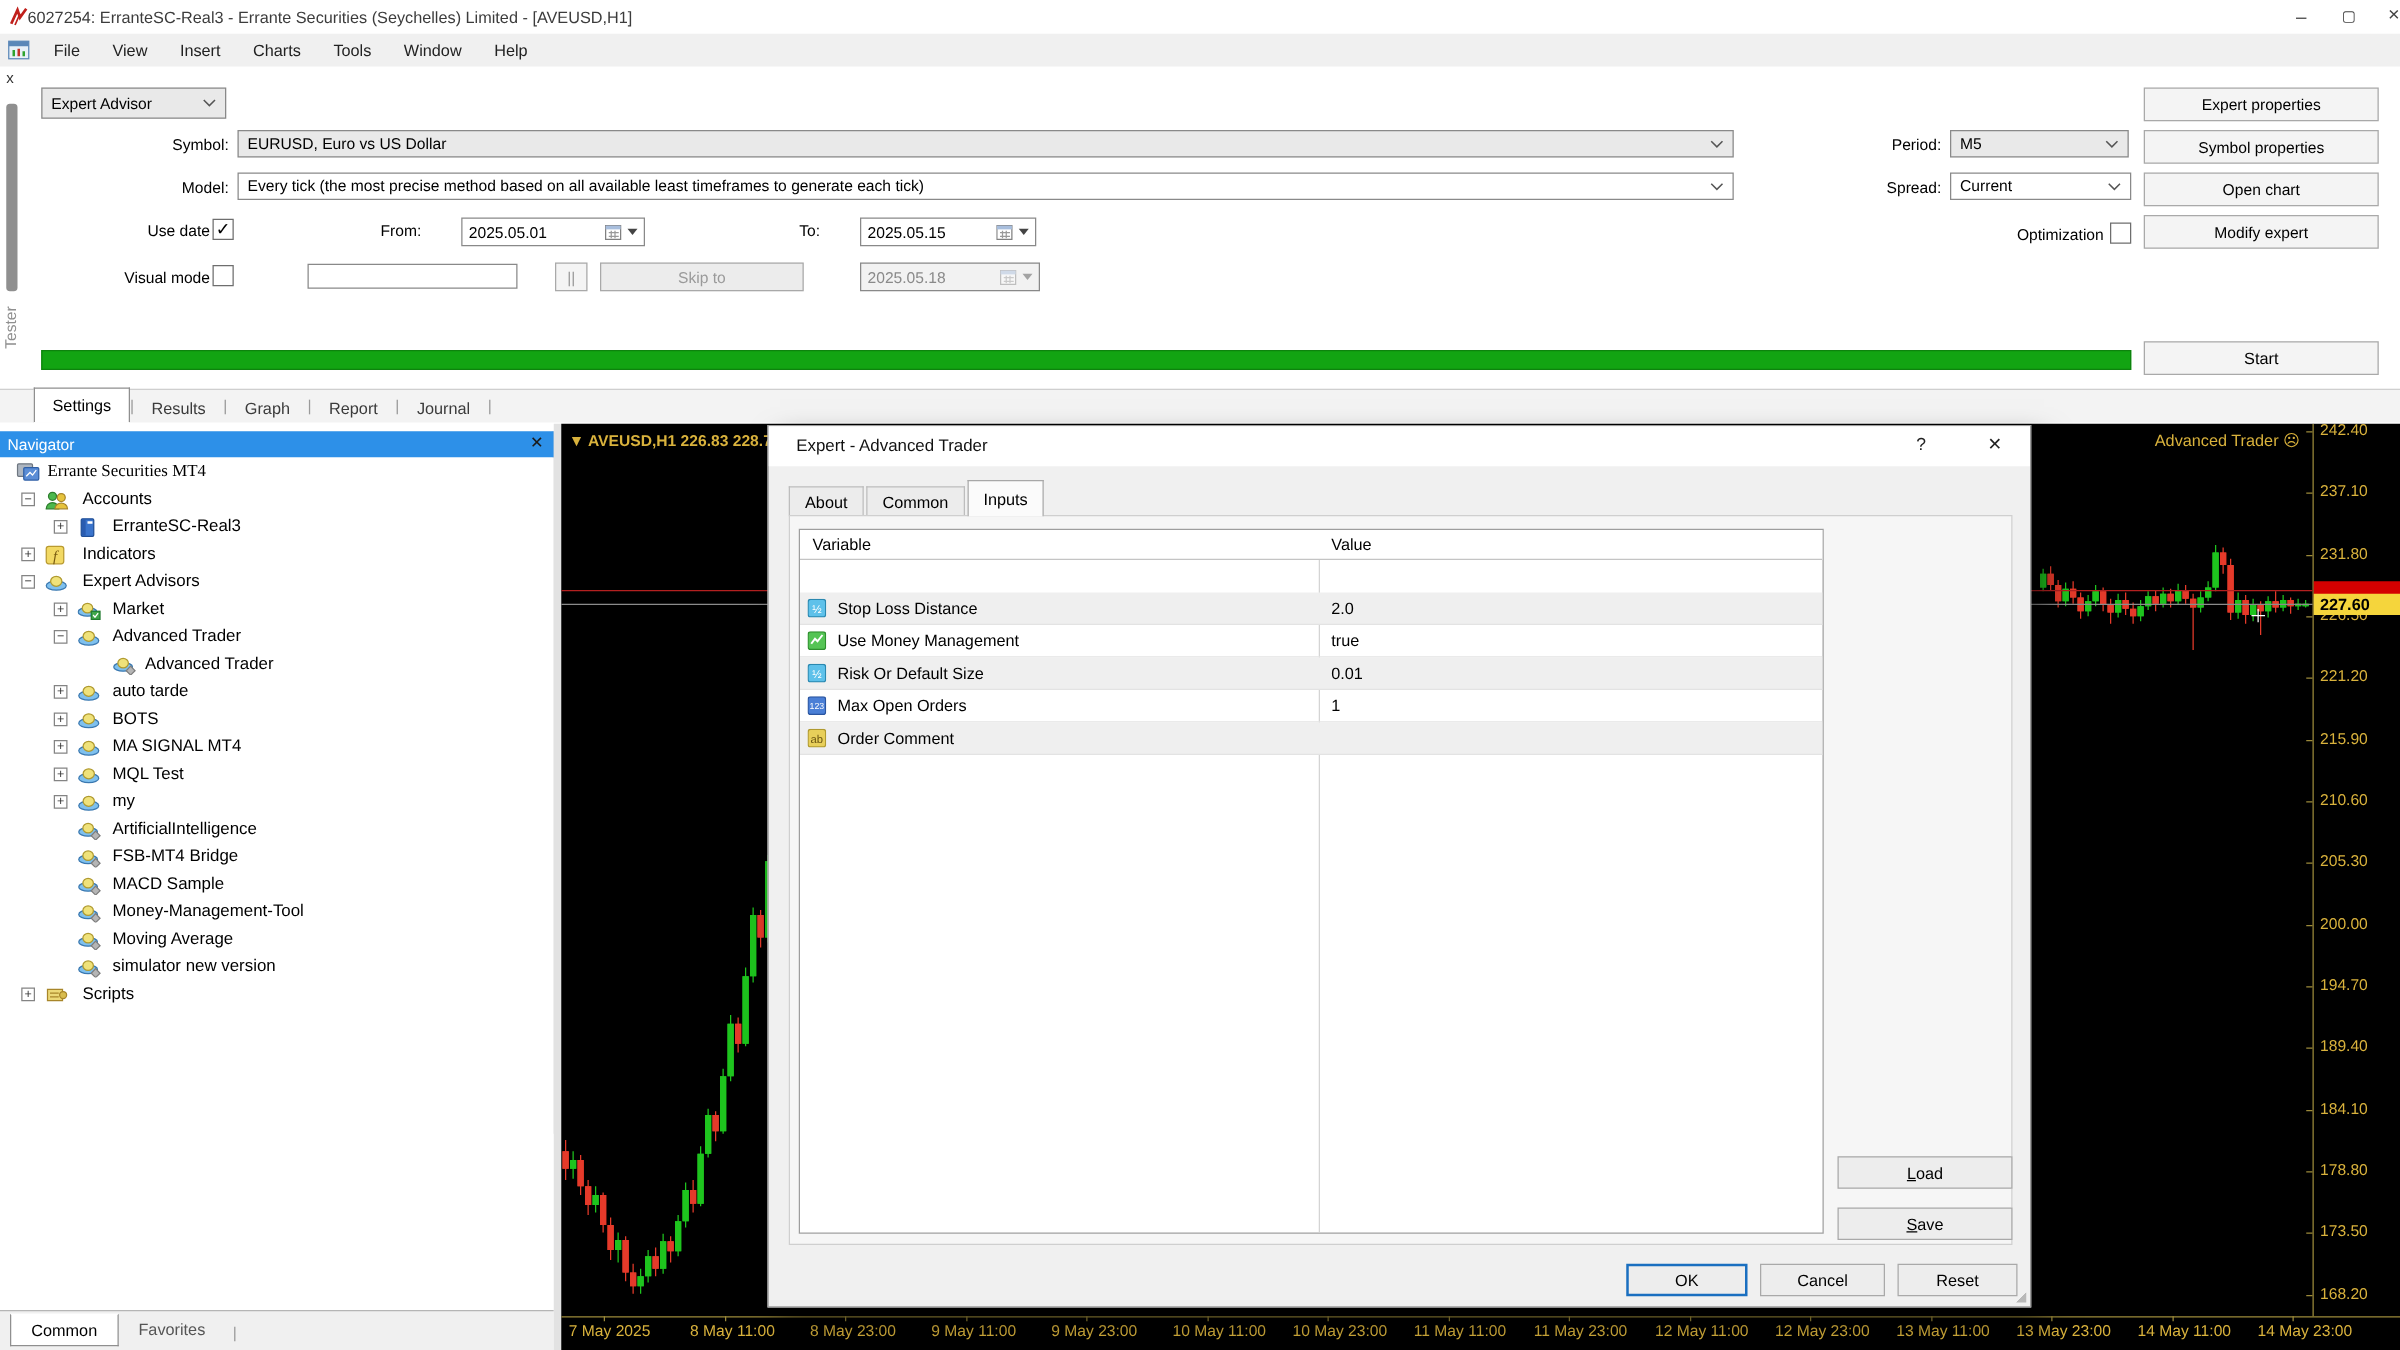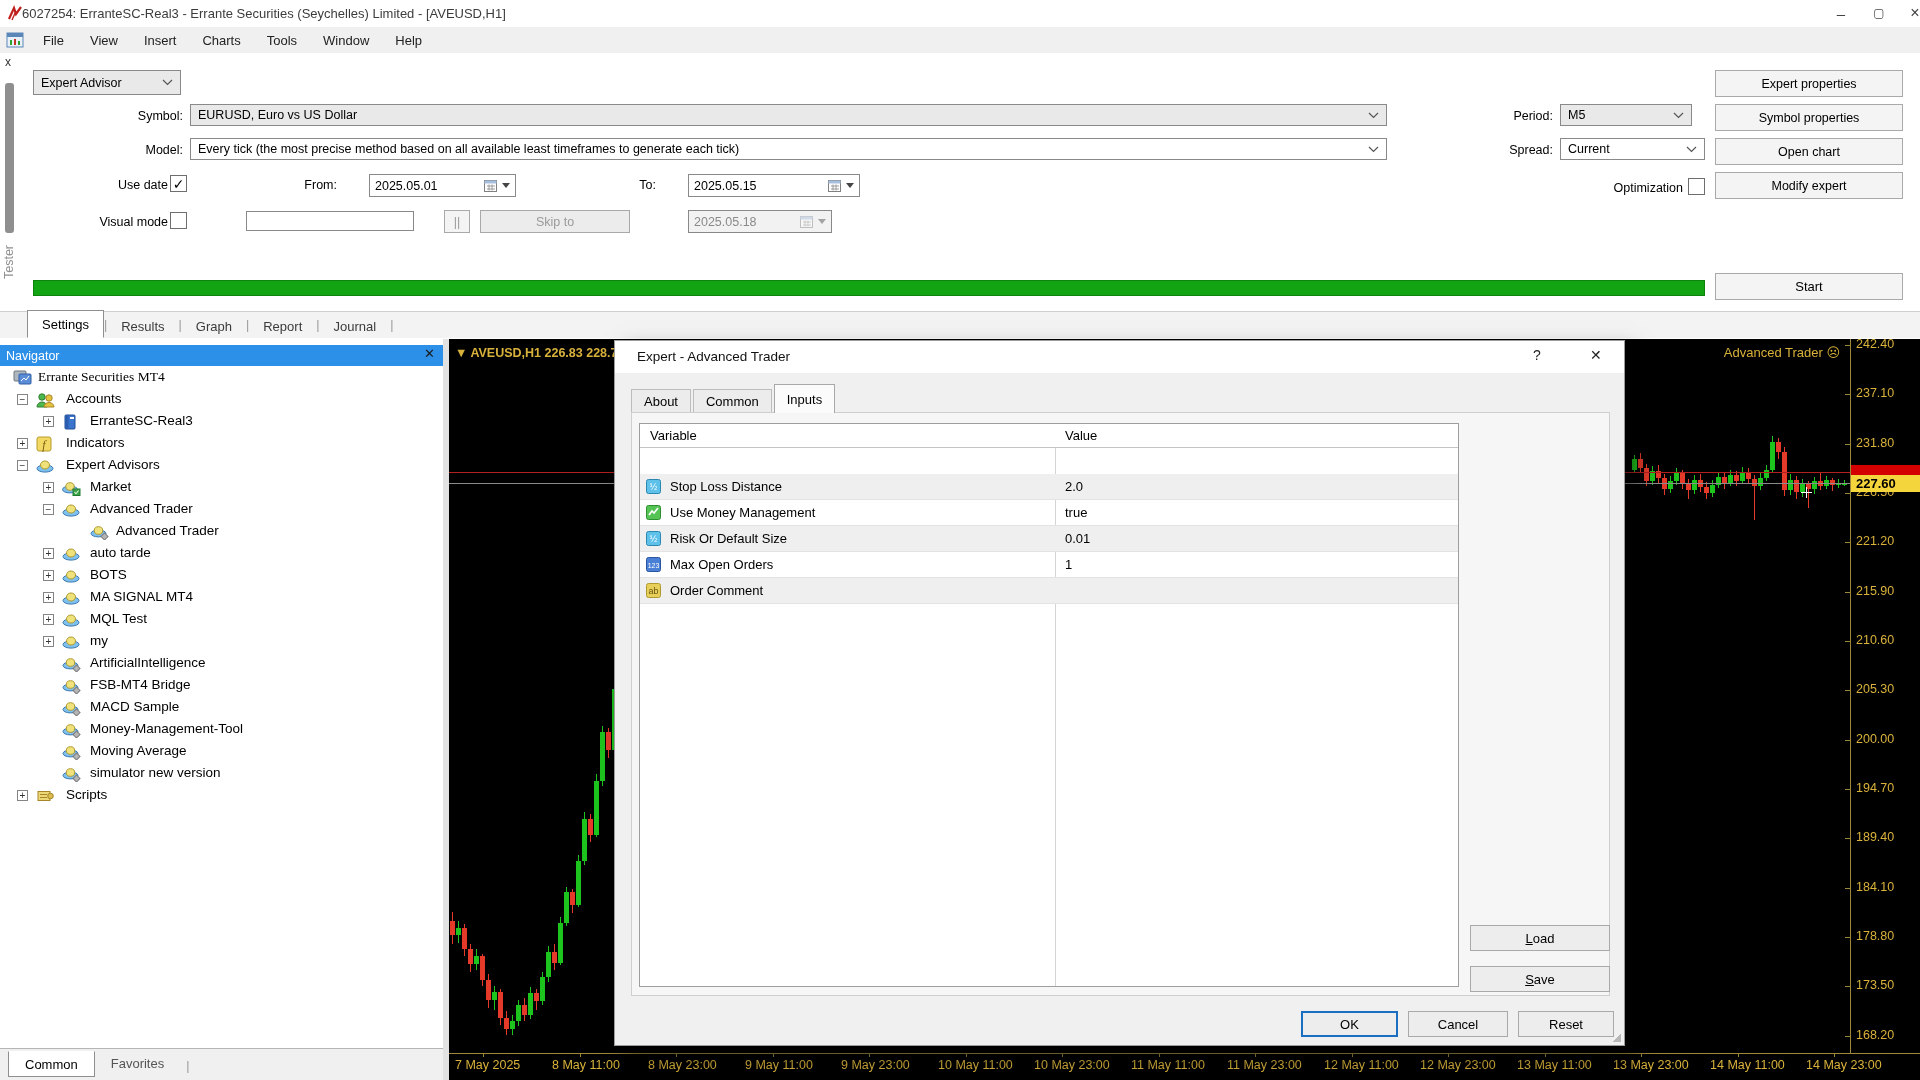--- a/index.html
+++ b/index.html
@@ -148,21 +148,21 @@
     <span class="lbl" style="left:100px;top:56px;width:83px;">Symbol:</span>
     <div class="field combo grayf" style="left:190px;top:51px;width:1197px;">
       <span>EURUSD, Euro vs US Dollar</span>
     <span class="chev">
           <svg width="11" height="7">
             <polyline points="1,1 5.5,5.5 10,1" fill="none" stroke="#555" stroke-width="1.2"></polyline>
           </svg>
         </span>
       </div>
     <span class="lbl" style="left:1470px;top:56px;width:83px;">Period:</span>
-    <div class="field combo grayf" style="left:1560px;top:51px;width:132px;">
+    <div class="field combo grayf" style="left:1560px;top:51px;width:143px;">
       <span>M5</span>
     <span class="chev">
           <svg width="11" height="7">
             <polyline points="1,1 5.5,5.5 10,1" fill="none" stroke="#555" stroke-width="1.2"></polyline>
           </svg>
         </span>
       </div>
 
     <span class="lbl" style="left:100px;top:90px;width:83px;">Model:</span>
     <div class="field combo" style="left:190px;top:85px;width:1197px;">
@@ -194,42 +194,42 @@
             <rect x="0.5" y="1.5" width="12" height="3" fill="#a8bedd"></rect>
             <line x1="3" y1="7" x2="11" y2="7" stroke="#9a9a9a"></line>
             <line x1="3" y1="10" x2="11" y2="10" stroke="#9a9a9a"></line>
             <line x1="5" y1="5.5" x2="5" y2="11.5" stroke="#9a9a9a"></line>
             <line x1="8" y1="5.5" x2="8" y2="11.5" stroke="#9a9a9a"></line>
           </svg>
           <span class="dtri"></span>
         </span>
     </div>
     <span class="lbl" style="left:600px;top:125px;width:56px;">To:</span>
-    <div class="datefield" style="left:668px;top:121px;width:172px;">
+    <div class="datefield" style="left:668px;top:121px;width:141px;">
       <span>2025.05.15</span>
         <span class="dficon" style="display: flex; align-items: center;">
           <svg width="14" height="14">
             <rect x="0.5" y="1.5" width="12" height="11" fill="#fff" stroke="#808080"></rect>
             <rect x="0.5" y="1.5" width="12" height="3" fill="#a8bedd"></rect>
             <line x1="3" y1="7" x2="11" y2="7" stroke="#9a9a9a"></line>
             <line x1="3" y1="10" x2="11" y2="10" stroke="#9a9a9a"></line>
             <line x1="5" y1="5.5" x2="5" y2="11.5" stroke="#9a9a9a"></line>
             <line x1="8" y1="5.5" x2="8" y2="11.5" stroke="#9a9a9a"></line>
           </svg>
           <span class="dtri"></span>
         </span>
     </div>
     <span class="lbl" style="left:1575px;top:128px;width:108px;">Optimization</span>
     <div class="cb" style="left:1688px;top:125px;"></div>
 
     <span class="lbl" style="left:60px;top:162px;width:108px;">Visual mode</span>
     <div class="cb" style="left:170px;top:159px;"></div>
     <div class="field" style="left:246px;top:158px;width:168px;height:20px;"></div>
     <div class="win-btn" style="left:444px;top:157px;width:26px;height:23px;color:#9a9a9a;">||</div>
-    <div class="win-btn" style="left:480px;top:157px;width:150px;height:23px;color:#9a9a9a;background:#ececec;">Skip to</div>
+    <div class="win-btn" style="left:480px;top:157px;width:163px;height:23px;color:#9a9a9a;background:#ececec;">Skip to</div>
     <div class="datefield dis" style="left:668px;top:157px;width:144px;">
       <span>2025.05.18</span>
         <span class="dficon dim" style="display: flex; align-items: center; opacity: 0.45;">
           <svg width="14" height="14">
             <rect x="0.5" y="1.5" width="12" height="11" fill="#fff" stroke="#808080"></rect>
             <rect x="0.5" y="1.5" width="12" height="3" fill="#a8bedd"></rect>
             <line x1="3" y1="7" x2="11" y2="7" stroke="#9a9a9a"></line>
             <line x1="3" y1="10" x2="11" y2="10" stroke="#9a9a9a"></line>
             <line x1="5" y1="5.5" x2="5" y2="11.5" stroke="#9a9a9a"></line>
             <line x1="8" y1="5.5" x2="8" y2="11.5" stroke="#9a9a9a"></line>

